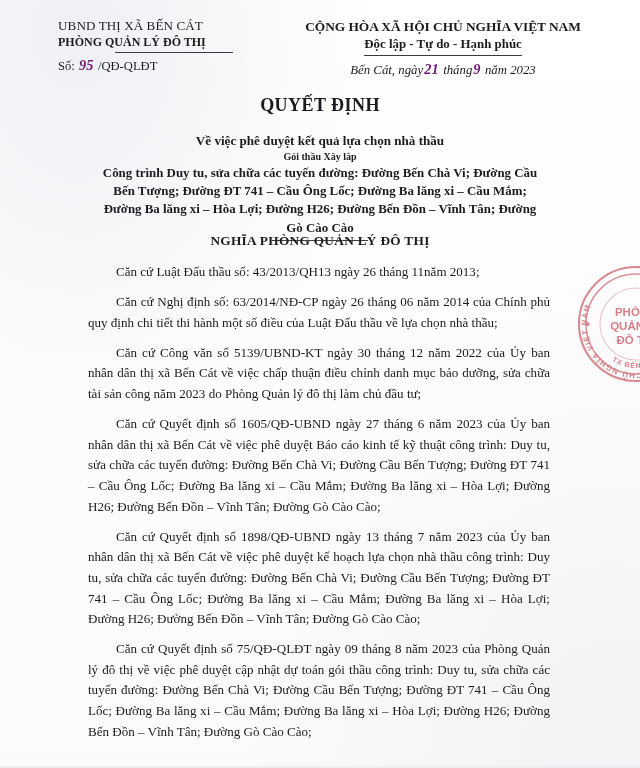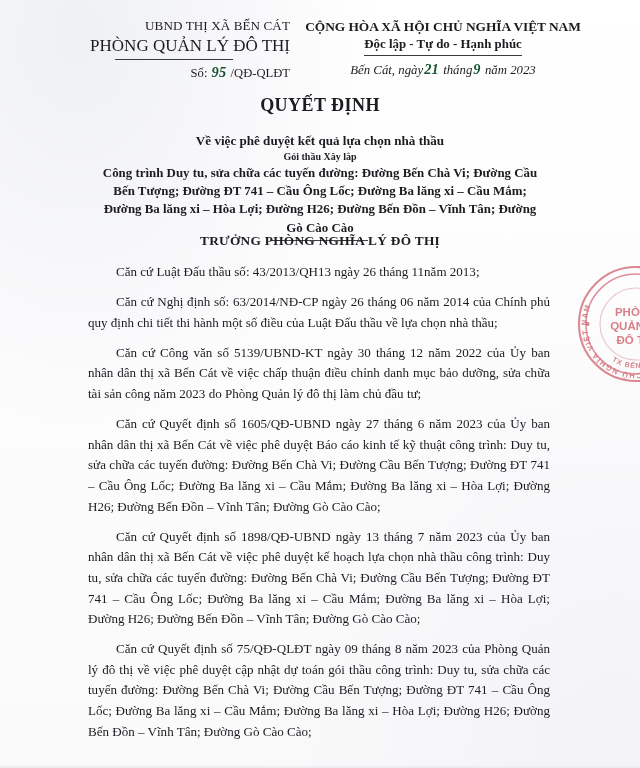--- a/index.html
+++ b/index.html
@@ -42,39 +42,39 @@
     position: absolute;
     top: 18px;
     left: 0;
     width: 640px;
     display: flex;
     align-items: flex-start;
   }
   .hdr-left {
     width: 232px;
     margin-left: 58px;
-    text-align: right;
+    text-align: left;
     position: relative;
   }
   .hdr-right {
     width: 290px;
     margin-left: 8px;
     text-align: center;
     position: relative;
   }
   .hdr-line1 {
     font-size: 13.1px;
     letter-spacing: .1px;
     line-height: 1.28;
     white-space: nowrap;
   }
   .hdr-left .hdr-line1 { font-weight: 400; }
   .hdr-left .hdr-line2 {
-    font-size: 17px;
-    font-weight: 400;
+    font-size: 12px;
+    font-weight: 700;
     line-height: 1.28;
     white-space: nowrap;
   }
   .hdr-right .hdr-nation {
     font-size: 13.4px;
     font-weight: 700;
     line-height: 1.28;
     white-space: nowrap;
     letter-spacing: -.05px;
   }
@@ -93,21 +93,21 @@
   .rule-left  { width: 118px; }
   .rule-right { width: 158px; }
 
   .so-line {
     margin-top: 4px;
     font-size: 12.6px;
     white-space: nowrap;
   }
   .ink {
     font-family: "Liberation Serif", "DejaVu Serif", serif;
-    color: #14532d;
+    color: #701a75;
     font-size: 14.4px;
     font-style: italic;
     font-weight: 600;
     letter-spacing: .2px;
     padding: 0 1px;
   }
   .date-line {
     margin-top: 5px;
     font-size: 12.8px;
     font-style: italic;
@@ -238,21 +238,21 @@
   </div>
 
   <div class="title-block">
     <div class="t-quyetdinh">QUYẾT ĐỊNH</div>
     <div class="t-sub1">Về việc phê duyệt kết quả lựa chọn nhà thầu</div>
     <div class="t-sub2">Gói thầu Xây lắp</div>
     <div class="t-works">Công trình Duy tu, sửa chữa các tuyến đường: Đường Bến Chà Vi; Đường Cầu Bến Tượng; Đường ĐT 741 – Cầu Ông Lốc; Đường Ba lăng xi – Cầu Mắm; Đường Ba lăng xi – Hòa Lợi; Đường H26; Đường Bến Đồn – Vĩnh Tân; Đường Gò Cào Cào</div>
     <div class="rule-title"></div>
   </div>
 
-  <div class="signer">TRƯỞNG PHÒNG NGHĨA LÝ ĐÔ THỊ</div>
+  <div class="signer">NGHĨA PHÒNG QUẢN LÝ ĐÔ THỊ</div>
 
   <div class="body">
     <p class="para para-short">Căn cứ Luật Đấu thầu số: 43/2013/QH13 ngày 26 tháng 11năm 2013;</p>
     <p class="para">Căn cứ Nghị định số: 63/2014/NĐ-CP ngày 26 tháng 06 năm 2014 của Chính phủ quy định chi tiết thi hành một số điều của Luật Đấu thầu về lựa chọn nhà thầu;</p>
     <p class="para">Căn cứ Công văn số 5139/UBND-KT ngày 30 tháng 12 năm 2022 của Ủy ban nhân dân thị xã Bến Cát về việc chấp thuận điều chỉnh danh mục bảo dưỡng, sửa chữa tài sản công năm 2023 do Phòng Quản lý đô thị làm chủ đầu tư;</p>
     <p class="para">Căn cứ Quyết định số 1605/QĐ-UBND ngày 27 tháng 6 năm 2023 của Ủy ban nhân dân thị xã Bến Cát về việc phê duyệt Báo cáo kinh tế kỹ thuật công trình: Duy tu, sửa chữa các tuyến đường: Đường Bến Chà Vi; Đường Cầu Bến Tượng; Đường ĐT 741 – Cầu Ông Lốc; Đường Ba lăng xi – Cầu Mắm; Đường Ba lăng xi – Hòa Lợi; Đường H26; Đường Bến Đồn – Vĩnh Tân; Đường Gò Cào Cào;</p>
     <p class="para">Căn cứ Quyết định số 1898/QĐ-UBND ngày 13 tháng 7 năm 2023 của Ủy ban nhân dân thị xã Bến Cát về việc phê duyệt kế hoạch lựa chọn nhà thầu công trình: Duy tu, sửa chữa các tuyến đường: Đường Bến Chà Vi; Đường Cầu Bến Tượng; Đường ĐT 741 – Cầu Ông Lốc; Đường Ba lăng xi – Cầu Mắm; Đường Ba lăng xi – Hòa Lợi; Đường H26; Đường Bến Đồn – Vĩnh Tân; Đường Gò Cào Cào;</p>
     <p class="para">Căn cứ Quyết định số 75/QĐ-QLĐT ngày 09 tháng 8 năm 2023 của Phòng Quản lý đô thị về việc phê duyệt cập nhật dự toán gói thầu công trình: Duy tu, sửa chữa các tuyến đường: Đường Bến Chà Vi; Đường Cầu Bến Tượng; Đường ĐT 741 – Cầu Ông Lốc; Đường Ba lăng xi – Cầu Mắm; Đường Ba lăng xi – Hòa Lợi; Đường H26; Đường Bến Đồn – Vĩnh Tân; Đường Gò Cào Cào;</p>
   </div>
 

